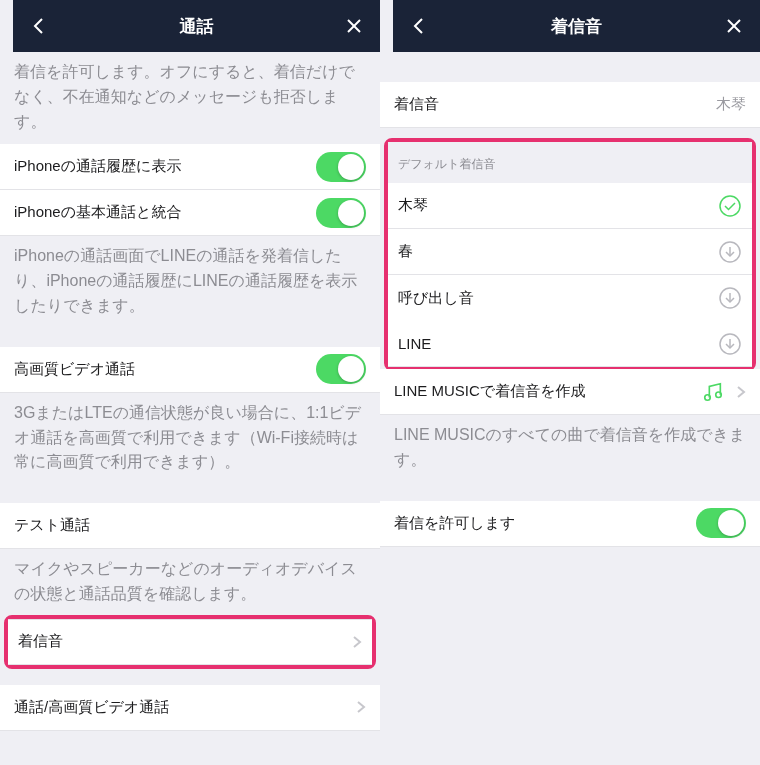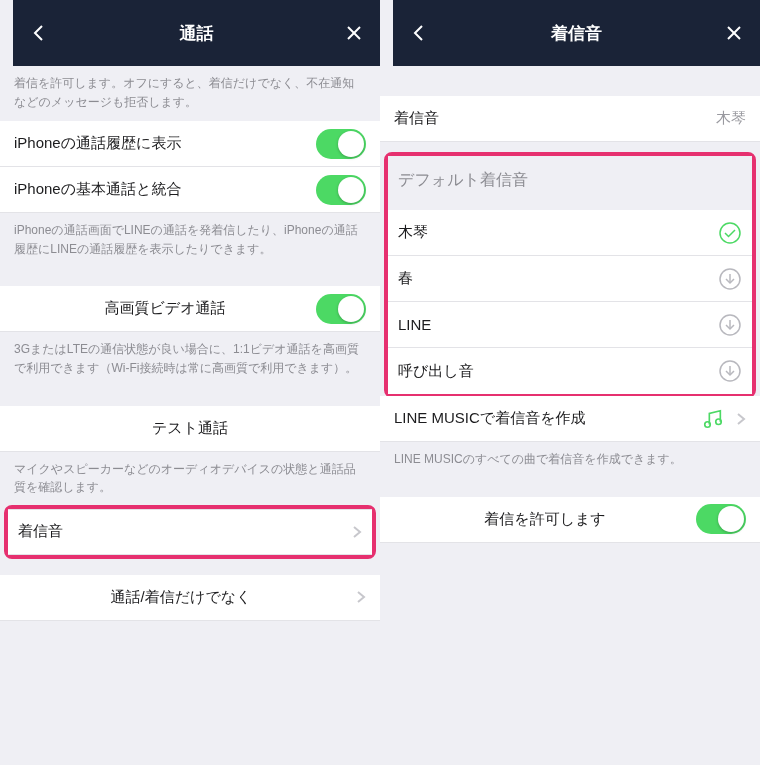--- a/index.html
+++ b/index.html
@@ -13,21 +13,21 @@
   }
   .screen {
     width: 380px;
     height: 765px;
     background: #efeff4;
     display: flex;
     flex-direction: column;
     overflow: hidden;
   }
   .navbar {
-    height: 66px;
+    height: 52px;
     background: #1a2337;
     display: flex;
     align-items: center;
     justify-content: space-between;
     padding: 0 14px;
     color: #fff;
     margin-left: 13px;
   }
   .nav-title {
     font-size: 17px;
@@ -39,28 +39,28 @@
     height: 24px;
     display: flex;
     align-items: center;
     justify-content: center;
     cursor: pointer;
   }
   .nav-icon svg { stroke: #fff; stroke-width: 2; fill: none; }
   .content { flex: 1; overflow-y: auto; }
   .desc {
     padding: 8px 14px 10px 14px;
-    font-size: 12px;
+    font-size: 16px;
     color: #8c8c92;
     line-height: 1.55;
     background: #efeff4;
   }
   .section-header {
-    padding: 14px 14px 19px 14px;
-    font-size: 16px;
+    padding: 14px 14px 10px 14px;
+    font-size: 12px;
     color: #8c8c92;
     background: #efeff4;
   }
   .row {
     background: #fff;
     min-height: 46px;
     padding: 0 14px;
     display: flex;
     align-items: center;
     justify-content: space-between;
@@ -95,21 +95,21 @@
     top: 2px;
     right: 2px;
     box-shadow: 0 1px 3px rgba(0,0,0,0.25);
   }
   .highlight-box {
     border: 4px solid #e6306f;
     border-radius: 8px;
     margin: -2px 4px -2px 4px;
   }
   .highlight-box .row { padding: 0 10px; }
-  .group-top { margin-top: 18px; text-align: center; }
+  .group-top { margin-top: 18px; }
   .circle-icon {
     width: 24px;
     height: 24px;
   }
   .circle-check svg { stroke: #4cd964; stroke-width: 1.5; fill: none; }
   .circle-down svg { stroke: #b8b8be; stroke-width: 1.5; fill: none; }
   .music-icon {
     width: 22px;
     height: 22px;
     margin-right: 4px;
@@ -165,21 +165,21 @@
         <span class="chevron">
           <svg viewBox="0 0 10 14">
               <polyline points="2 2 8 7 2 12"></polyline>
             </svg>
         </span>
       </div>
     </div>
 
 
     <div class="row group-top">
-      <span class="label">通話/着信だけでなく</span>
+      <span class="label">通話/高画質ビデオ通話</span>
       <span class="chevron">
         <svg viewBox="0 0 10 14">
             <polyline points="2 2 8 7 2 12"></polyline>
           </svg>
       </span>
     </div>
   </div>
 </div>
 
 <div class="screen">
@@ -220,32 +220,32 @@
       <div class="row">
         <span class="label">春</span>
         <span class="circle-icon circle-down">
           <svg viewBox="0 0 24 24">
               <circle cx="12" cy="12" r="10"></circle>
               <line x1="12" y1="7" x2="12" y2="15"></line>
               <polyline points="8 12 12 16 16 12"></polyline>
             </svg>
         </span>
       </div>
-      <div class="row">
-        <span class="label">LINE</span>
+      <div class="row" style="border-bottom:none">
+        <span class="label">呼び出し音</span>
         <span class="circle-icon circle-down">
           <svg viewBox="0 0 24 24">
               <circle cx="12" cy="12" r="10"></circle>
               <line x1="12" y1="7" x2="12" y2="15"></line>
               <polyline points="8 12 12 16 16 12"></polyline>
             </svg>
         </span>
       </div>
-      <div class="row" style="border-bottom:none">
-        <span class="label">呼び出し音</span>
+      <div class="row">
+        <span class="label">LINE</span>
         <span class="circle-icon circle-down">
           <svg viewBox="0 0 24 24">
               <circle cx="12" cy="12" r="10"></circle>
               <line x1="12" y1="7" x2="12" y2="15"></line>
               <polyline points="8 12 12 16 16 12"></polyline>
             </svg>
         </span>
       </div>
     </div>
 

